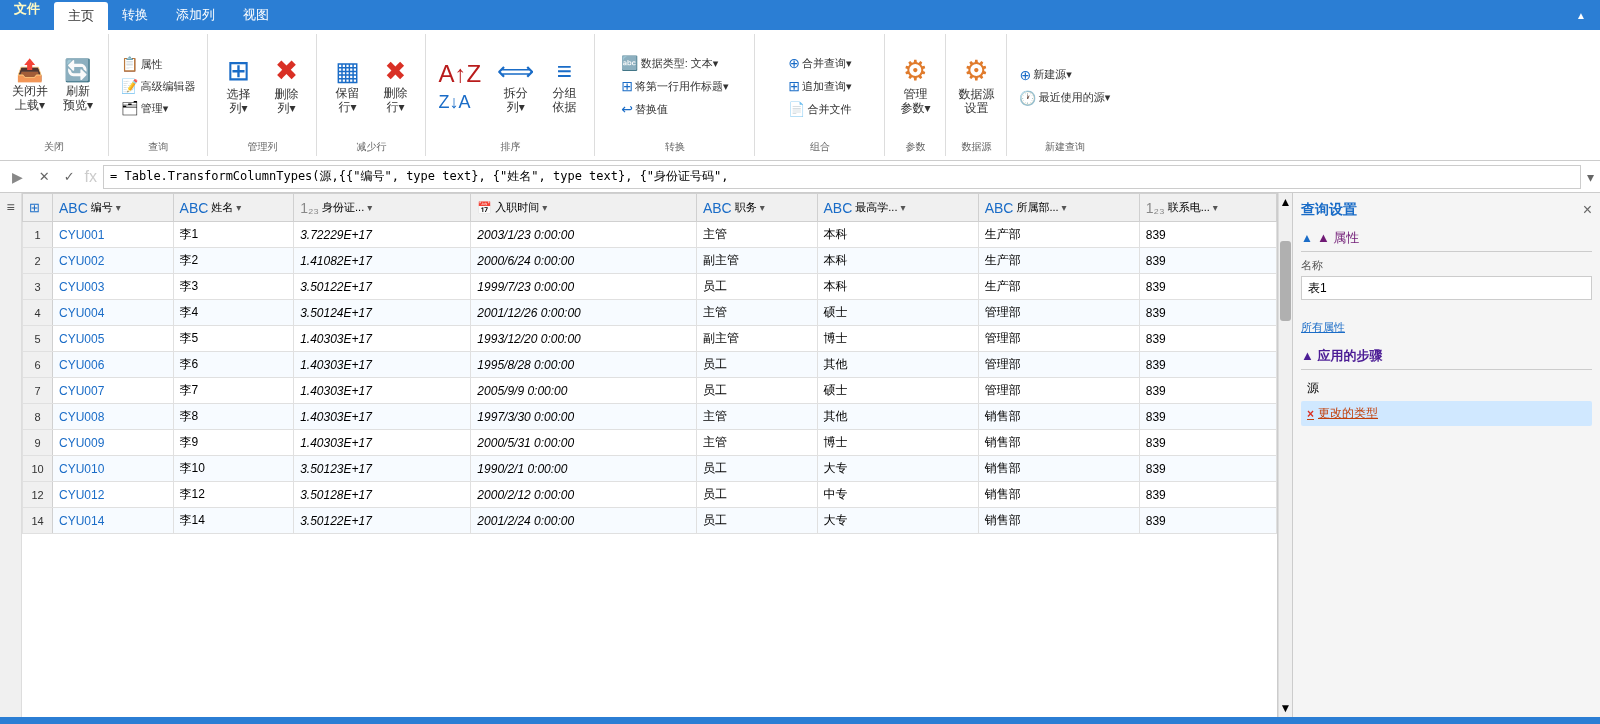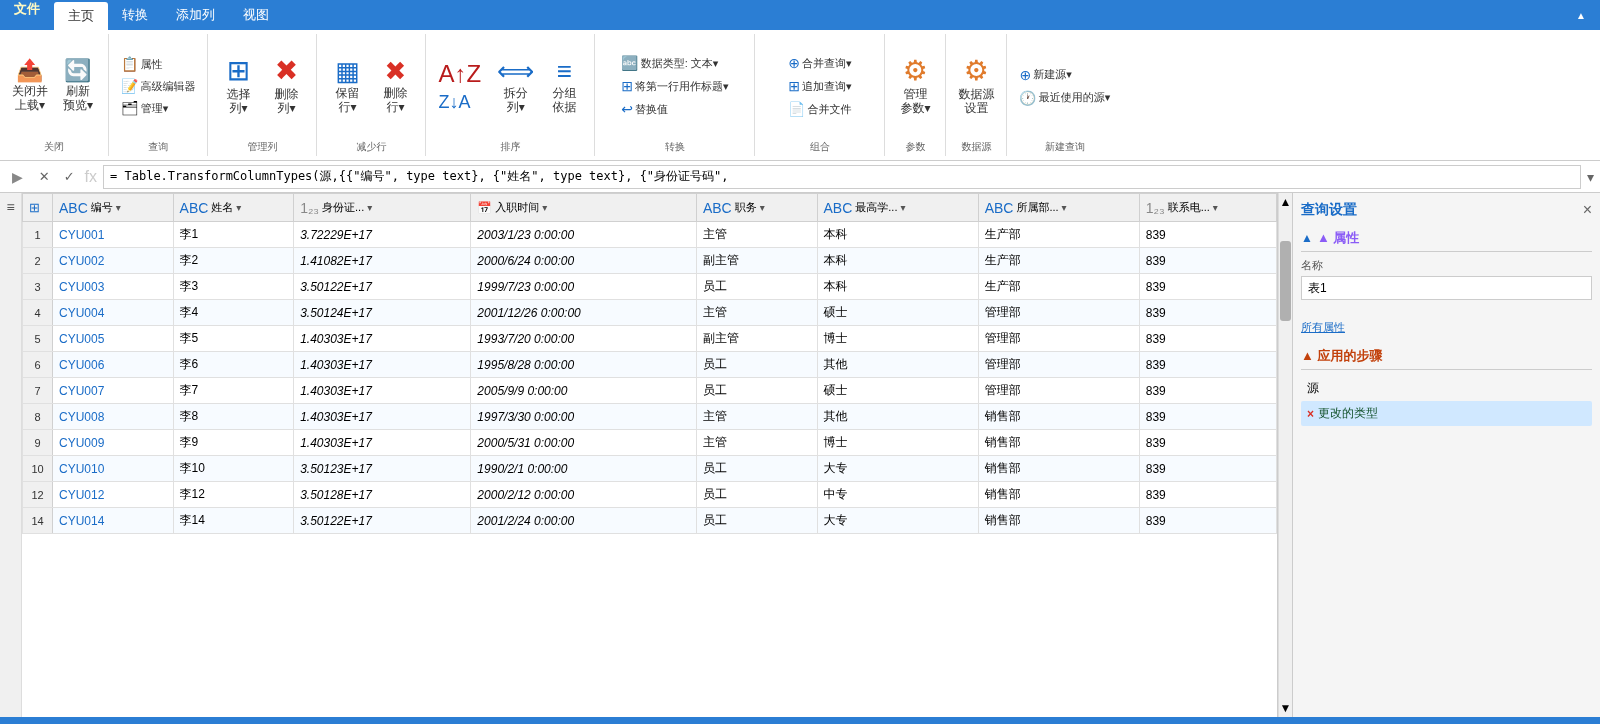--- a/index.html
+++ b/index.html
@@ -65,21 +65,21 @@
     .panel-title { font-size: 14px; font-weight: bold; color: #1a6cc7; }
     .panel-close { cursor: pointer; font-size: 16px; color: #666; }
     .panel-section { margin-bottom: 12px; }
     .panel-section-title { font-size: 12px; color: #1a6cc7; font-weight: bold; border-bottom: 1px solid #ccc; padding-bottom: 4px; margin-bottom: 6px; display: flex; align-items: center; gap: 4px; }
     .panel-label { font-size: 11px; color: #555; margin-bottom: 3px; }
     .panel-input { width: 100%; border: 1px solid #ccc; padding: 3px 6px; font-size: 12px; background: #fff; height: 24px; }
     .panel-link { font-size: 11px; color: #1a6cc7; cursor: pointer; text-decoration: underline; margin-top: 20px; display: block; }
     .steps-list { list-style: none; }
     .steps-item { padding: 4px 6px; font-size: 12px; cursor: pointer; border-radius: 2px; }
     .steps-item.active { background: #d0e8ff; color: #333; }
-    .steps-item.error { color: #14532d; display: flex; align-items: center; gap: 4px; }
+    .steps-item.error { color: #c2410c; display: flex; align-items: center; gap: 4px; text-decoration: underline; }
     .steps-item.error::before { content: '×'; color: #d93025; font-weight: bold; }
 
     
     .scrollbar-v { width: 14px; background: #f0f0f0; border-left: 1px solid #ddd; display: flex; flex-direction: column; }
     .scrollbar-thumb { margin: 30px 1px; background: #b0b0b0; border-radius: 3px; height: 80px; cursor: pointer; }
 
     
     .status-bar { height: 22px; background: #2b7ed4; display: flex; align-items: center; padding: 0 8px; color: #fff; font-size: 11px; gap: 12px; }
 
     
@@ -381,21 +381,21 @@
               <td>主管</td>
               <td>硕士</td>
               <td>管理部</td>
               <td>839</td>
             </tr>
             <tr>
               <td>5</td>
               <td class="id-col">CYU005</td>
               <td>李5</td>
               <td class="italic">1.40303E+17</td>
-              <td class="italic">1993/7/20 0:00:00</td>
+              <td class="italic">1993/12/20 0:00:00</td>
               <td>副主管</td>
               <td>博士</td>
               <td>管理部</td>
               <td>839</td>
             </tr>
             <tr>
               <td>6</td>
               <td class="id-col">CYU006</td>
               <td>李6</td>
               <td class="italic">1.40303E+17</td>
@@ -484,30 +484,30 @@
 
   <div class="right-panel">
     <div class="panel-header">
       <span class="panel-title">查询设置</span>
       <span class="panel-close">×</span>
     </div>
 
     <div class="panel-section">
       <div class="panel-section-title">
         <span>▲</span>
-        <span style="color:#8b5cf6;font-weight:bold; font-size:13px;">▲ 属性</span>
+        <span style="color:#701a75;font-weight:normal; font-size:13px;">▲ 属性</span>
       </div>
       <div class="panel-label">名称</div>
       <input class="panel-input" type="text" value="表1" style="">
       <a class="panel-link">所有属性</a>
     </div>
 
     <div class="panel-section">
       <div class="panel-section-title">
-        <span style="color:#c2410c;font-weight:bold;font-size:13px;">▲ 应用的步骤</span>
+        <span style="color:#4c1d95;font-weight:bold;font-size:13px;">▲ 应用的步骤</span>
       </div>
       <ul class="steps-list" id="steps-list">
       <li class="steps-item">源</li>
           <li class="steps-item active error">更改的类型</li>
         </ul>
     </div>
   </div>
 
 </div>
 

